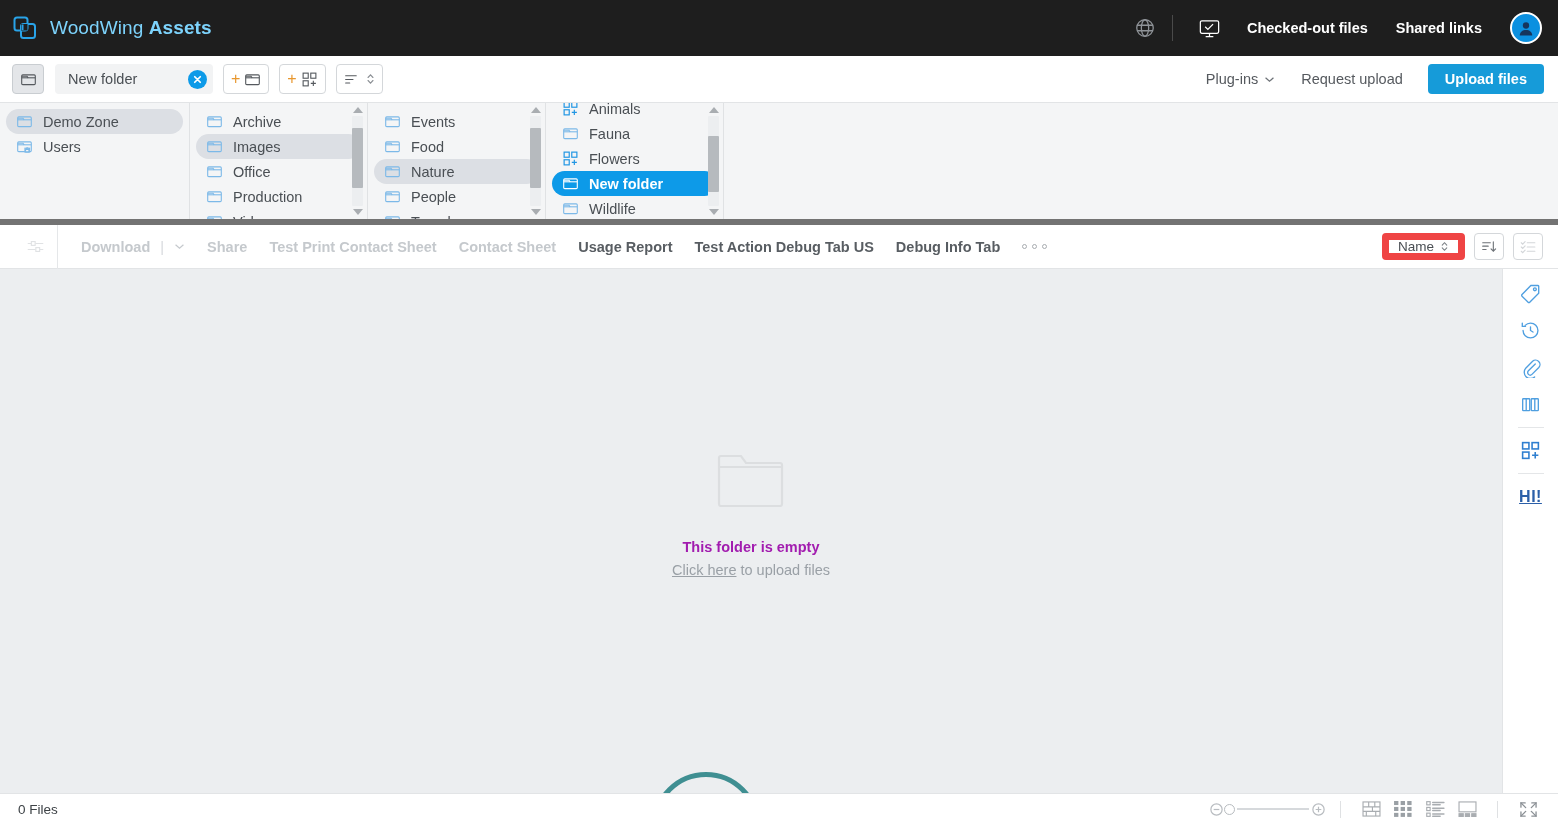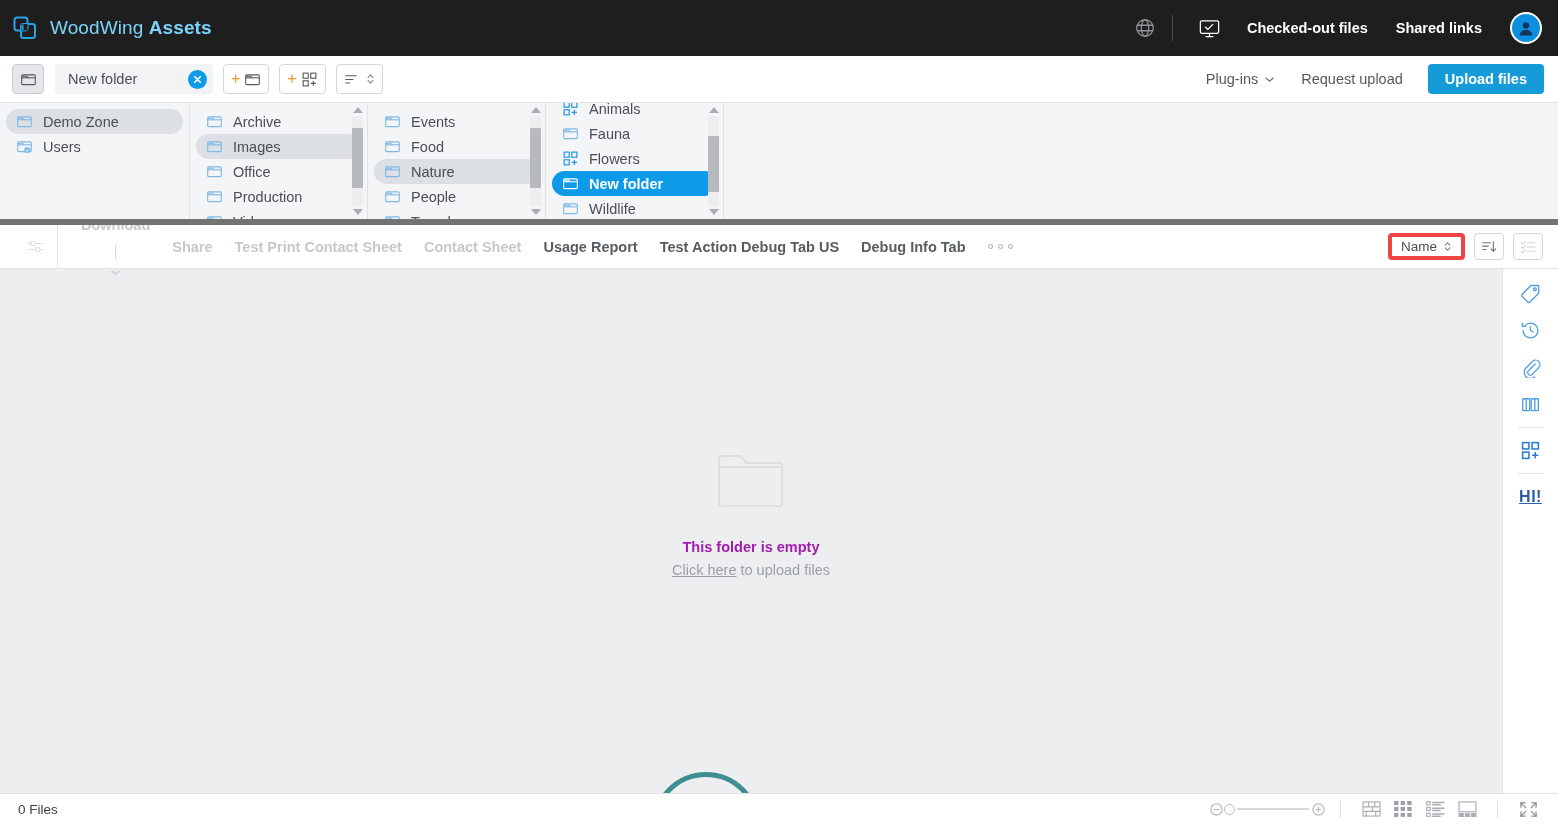--- a/index.html
+++ b/index.html
@@ -136,30 +136,30 @@
     display: flex; align-items: center; padding: 0 0 0 14px;
     position: relative; z-index: 15;
   }
   .filter-ic-wrap {
     width: 44px; display: flex; align-items: center; justify-content: center;
     height: 44px; border-right: 1px solid #e5e7e9; margin-right: 12px;
   }
   .act {
     font-size: 14.5px; color: #585d62; font-weight: 700;
     padding: 0 11px; cursor: pointer; white-space: nowrap;
-    display: flex; align-items: center; gap: 10px; flex-direction: column;
+    display: flex; align-items: center; gap: 10px;
   }
   .act.dim { color: #c5c9cd; cursor: default; }
   .act .sep-pipe { color: #d6d9dc; font-weight: 400; }
   .dots { display: flex; gap: 5px; padding: 0 11px; cursor: pointer; }
   .dot { width: 5px; height: 5px; border-radius: 50%; border: 1px solid #a8acb0; }
 
   .actionbar-right { margin-left: auto; display: flex; align-items: center; gap: 9px; padding-right: 15px; }
   .sel-box {
-    height: 27px; border: 4px solid #ef4444; border-radius: 4px; background: #fff;
+    height: 27px; border: 7px solid #ef4444; border-radius: 4px; background: #fff;
     display: flex; align-items: center; gap: 6px; padding: 0 9px;
     font-size: 13.5px; color: #4a4f54; cursor: pointer;
   }
   .icon-sq {
     width: 30px; height: 27px; border: 1px solid #d4d7da; border-radius: 4px;
     background: #fff; display: flex; align-items: center; justify-content: center;
     cursor: pointer;
   }
 
   

